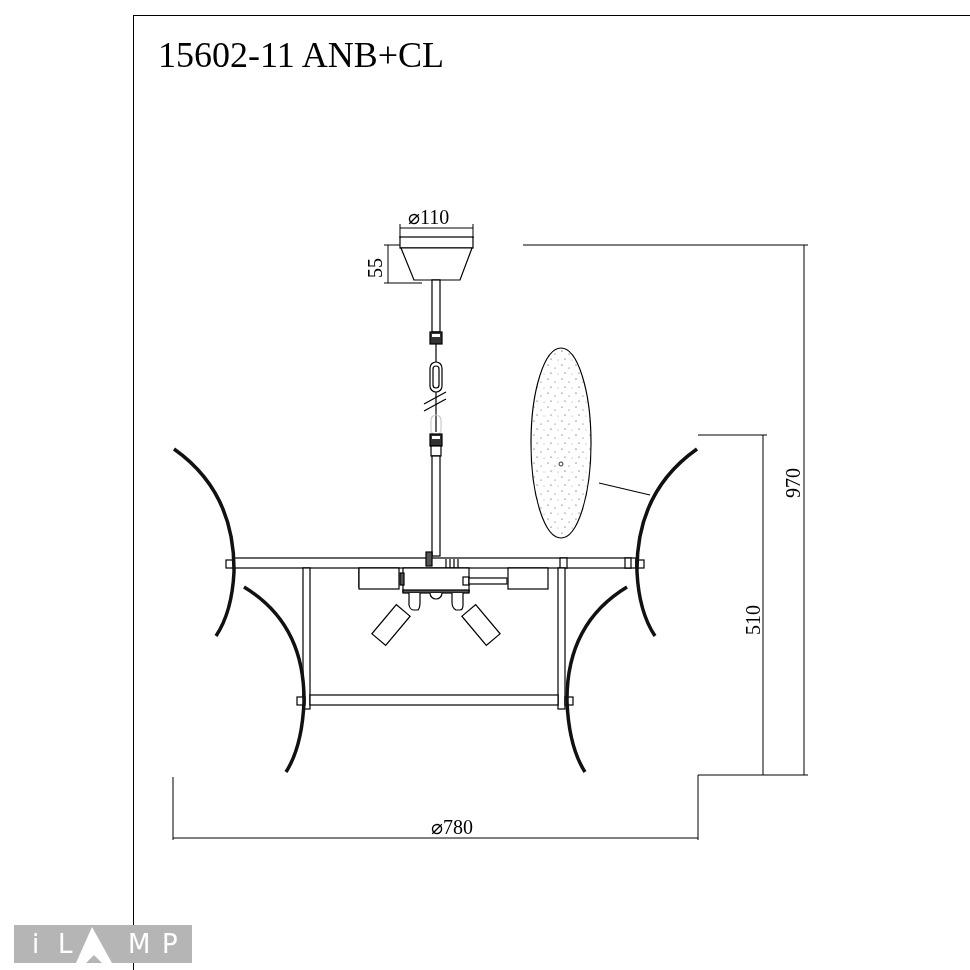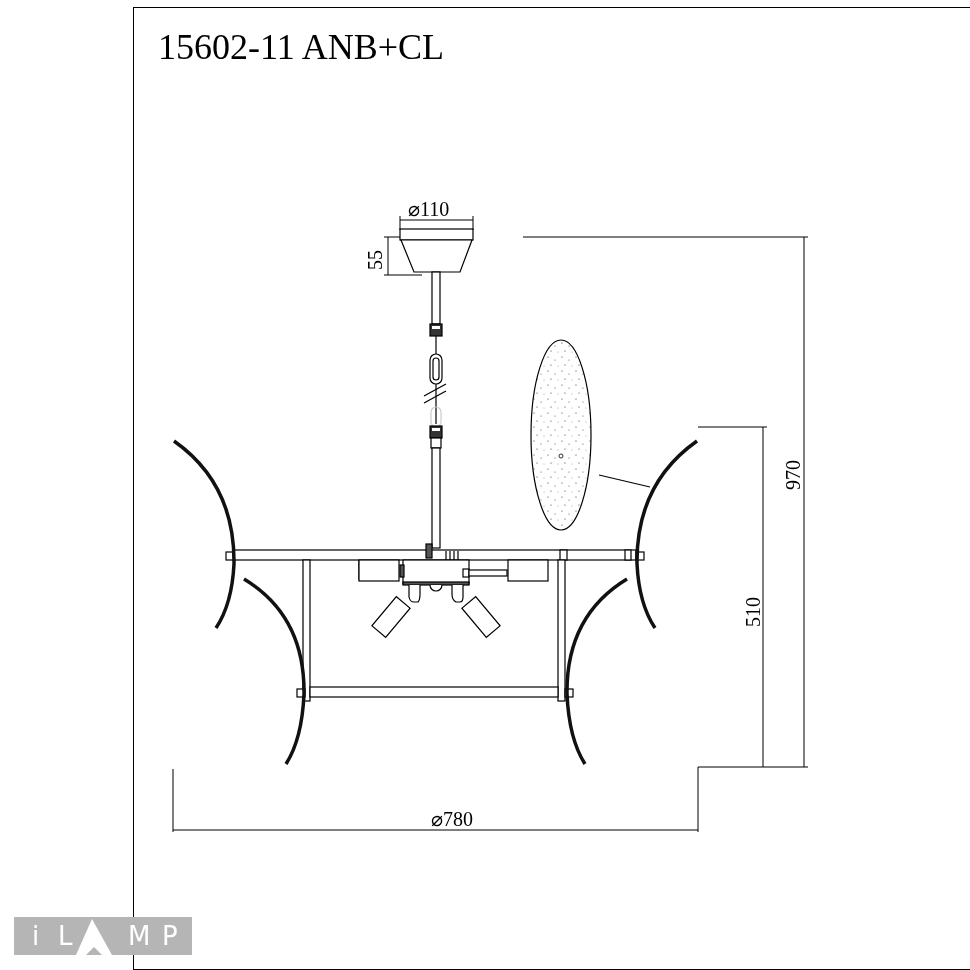--- a/index.html
+++ b/index.html
@@ -1,17 +1,17 @@
 <!DOCTYPE html>
 <html><head>
   <meta charset="utf-8">
   <style>
     html, body { margin: 0; padding: 0; background: #ffffff; }
     body { width: 970px; height: 970px; position: relative; overflow: hidden; font-family: "Liberation Serif", "DejaVu Serif", serif; }
-    .sheet { position: absolute; left: 0; top: 4px; width: 970px; height: 944px; }
+    .sheet { position: absolute; left: 0; top: 12px; width: 970px; height: 944px; }
     .frame { position: absolute; left: 133px; top: 3px; width: 840px; height: 963px; border-left: 1.5px solid #000; border-top: 1.5px solid #000; border-bottom: 1.5px solid #000; box-sizing: border-box; }
     .title { position: absolute; left: 158px; top: 22px; font-size: 36px; letter-spacing: 0px; color: #000; font-family: "Liberation Serif", "DejaVu Serif", serif; }
     svg.drawing { position: absolute; left: 0; top: 0; }
     .dimtext { font-family: "Liberation Serif", "DejaVu Serif", serif; font-size: 20px; fill: #000; }
     .logo { position: absolute; left: 14px; top: 913px; width: 178px; height: 38px; background: #b5b5b5; }
     .logo-text { position: absolute; top: 2px; left: 0; width: 178px; height: 34px; color: #ffffff; font-family: "DejaVu Sans", "Liberation Sans", sans-serif; font-size: 26px; letter-spacing: 0; }
     .logo-letter { position: absolute; top: 2px; }
   </style>
 </head>
 <body>

